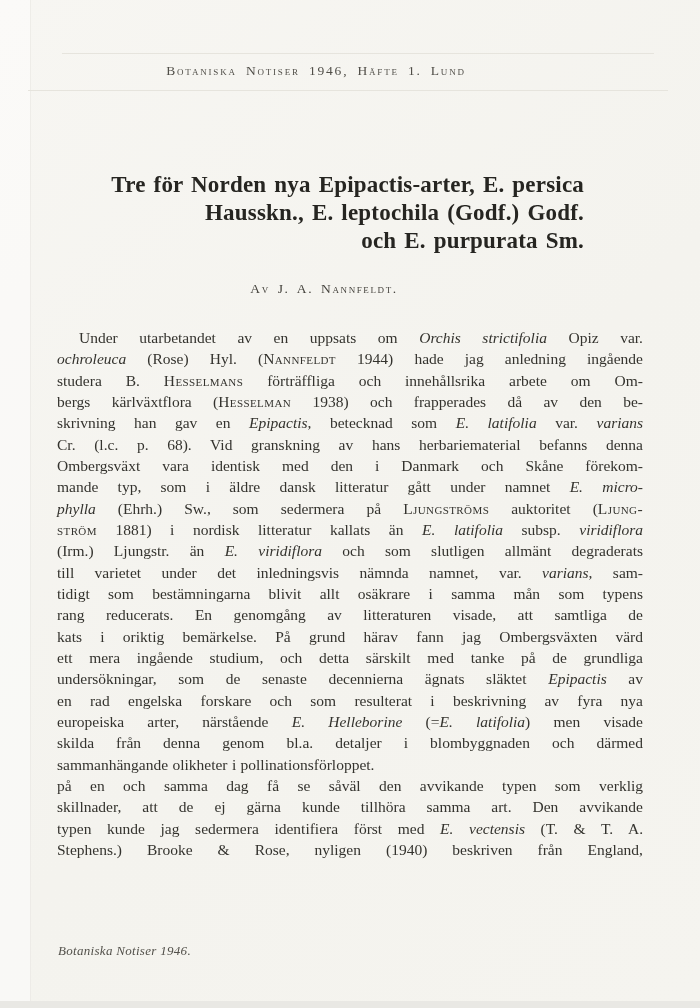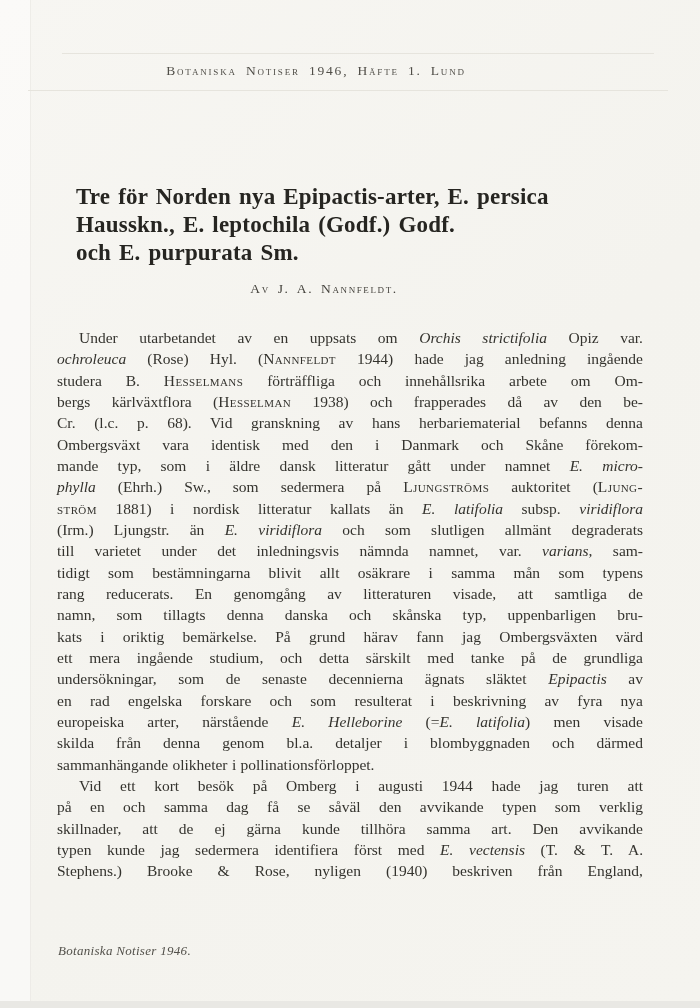--- a/index.html
+++ b/index.html
@@ -41,22 +41,22 @@
     font-size: 13.5px;
     letter-spacing: 1.8px;
     word-spacing: 4px;
     color: #504e48;
   }
   .title {
     position: absolute;
     top: 171px;
     left: 64px;
     width: 520px;
-    margin: 12px;
-    text-align: left;
+    margin: 0;
+    text-align: right;
     font-size: 23px;
     font-weight: bold;
     line-height: 28px;
     letter-spacing: 0.2px;
     word-spacing: 2px;
     color: #262521;
   }
   .byline {
     position: absolute;
     top: 281px;
@@ -111,37 +111,36 @@
     <div class="title-line">Tre för Norden nya Epipactis-arter, E. persica</div>
     <div class="title-line">Hausskn., E. leptochila (Godf.) Godf.</div>
     <div class="title-line">och E. purpurata Sm.</div>
   </h1>
   <div class="byline">Av J. A. Nannfeldt.</div>
   <div class="body" id="body-text">
       <div class="bline ind"><span class="rm">Under utarbetandet av en uppsats om </span><span class="it">Orchis strictifolia</span><span class="rm"> Opiz var.</span></div>
       <div class="bline"><span class="it">ochroleuca</span><span class="rm"> (Rose) Hyl. (</span><span class="sc">Nannfeldt</span><span class="rm"> 1944) hade jag anledning ingående</span></div>
       <div class="bline"><span class="rm">studera B. </span><span class="sc">Hesselmans</span><span class="rm"> förträffliga och innehållsrika arbete om Om-</span></div>
       <div class="bline"><span class="rm">bergs kärlväxtflora (</span><span class="sc">Hesselman</span><span class="rm"> 1938) och frapperades då av den be-</span></div>
+      <div class="bline"><span class="rm">skrivning han gav en </span><span class="it">Epipactis</span><span class="rm">, betecknad som </span><span class="it">E. latifolia</span><span class="rm"> var. </span><span class="it">varians</span></div>
       <div class="bline"><span class="rm">Cr. (l.c. p. 68). Vid granskning av hans herbariematerial befanns denna</span></div>
       <div class="bline"><span class="rm">Ombergsväxt vara identisk med den i Danmark och Skåne förekom-</span></div>
       <div class="bline"><span class="rm">mande typ, som i äldre dansk litteratur gått under namnet </span><span class="it">E. micro-</span></div>
       <div class="bline"><span class="it">phylla</span><span class="rm"> (Ehrh.) Sw., som sedermera på </span><span class="sc">Ljungströms</span><span class="rm"> auktoritet (</span><span class="sc">Ljung-</span></div>
       <div class="bline"><span class="sc">ström</span><span class="rm"> 1881) i nordisk litteratur kallats än </span><span class="it">E. latifolia</span><span class="rm"> subsp. </span><span class="it">viridiflora</span></div>
       <div class="bline"><span class="rm">(Irm.) Ljungstr. än </span><span class="it">E. viridiflora</span><span class="rm"> och som slutligen allmänt degraderats</span></div>
       <div class="bline"><span class="rm">till varietet under det inledningsvis nämnda namnet, var. </span><span class="it">varians</span><span class="rm">, sam-</span></div>
       <div class="bline"><span class="rm">tidigt som bestämningarna blivit allt osäkrare i samma mån som typens</span></div>
       <div class="bline"><span class="rm">rang reducerats. En genomgång av litteraturen visade, att samtliga de</span></div>
-      <div class="bline"><span class="rm">namn, som tillagts denna danska och skånska typ, uppenbarligen bru-</span></div>
       <div class="bline"><span class="rm">kats i oriktig bemärkelse. På grund härav fann jag Ombergsväxten värd</span></div>
       <div class="bline"><span class="rm">ett mera ingående studium, och detta särskilt med tanke på de grundliga</span></div>
       <div class="bline"><span class="rm">undersökningar, som de senaste decennierna ägnats släktet </span><span class="it">Epipactis</span><span class="rm"> av</span></div>
       <div class="bline"><span class="rm">en rad engelska forskare och som resulterat i beskrivning av fyra nya</span></div>
       <div class="bline"><span class="rm">europeiska arter, närstående </span><span class="it">E. Helleborine</span><span class="rm"> (=</span><span class="it">E. latifolia</span><span class="rm">) men visade</span></div>
       <div class="bline"><span class="rm">skilda från denna genom bl.a. detaljer i blombyggnaden och därmed</span></div>
       <div class="bline last"><span class="rm">sammanhängande olikheter i pollinationsförloppet.</span></div>
-      <div class="bline ind"><span class="rm">Vid ett kort besök på Omberg i augusti 1944 hade jag turen att</span></div>
       <div class="bline"><span class="rm">på en och samma dag få se såväl den avvikande typen som verklig</span></div>
       <div class="bline"><span class="rm">skillnader, att de ej gärna kunde tillhöra samma art. Den avvikande</span></div>
       <div class="bline"><span class="rm">typen kunde jag sedermera identifiera först med </span><span class="it">E. vectensis</span><span class="rm"> (T. &amp; T. A.</span></div>
       <div class="bline"><span class="rm">Stephens.) Brooke &amp; Rose, nyligen (1940) beskriven från England,</span></div>
     </div>
   <div class="footer">Botaniska Notiser 1946.</div>
 </div>
 
 </body></html>

